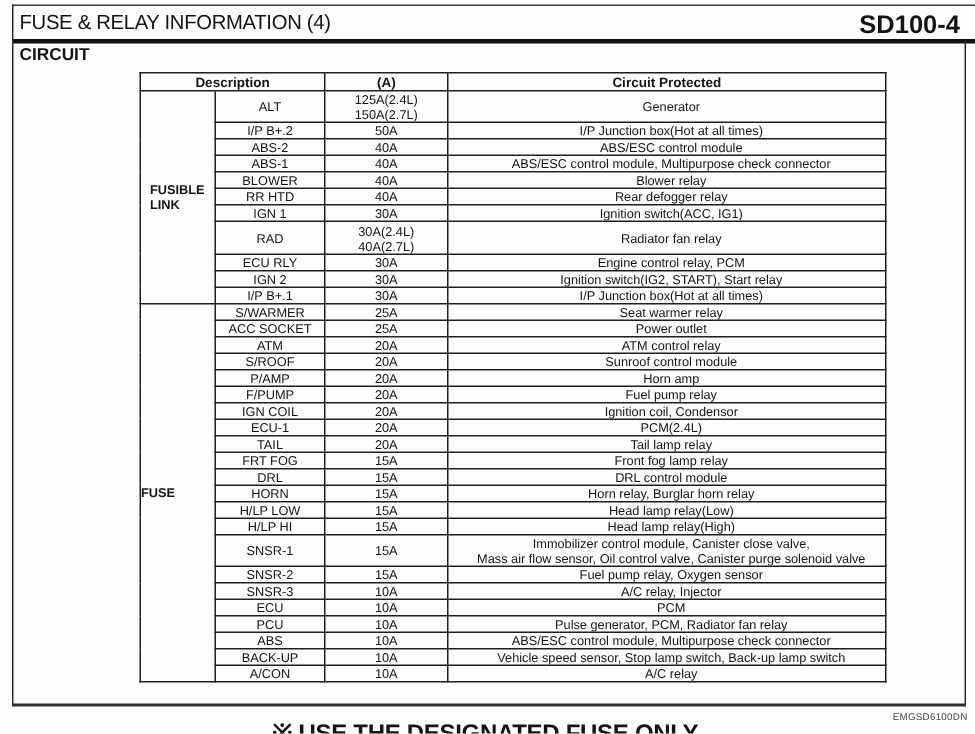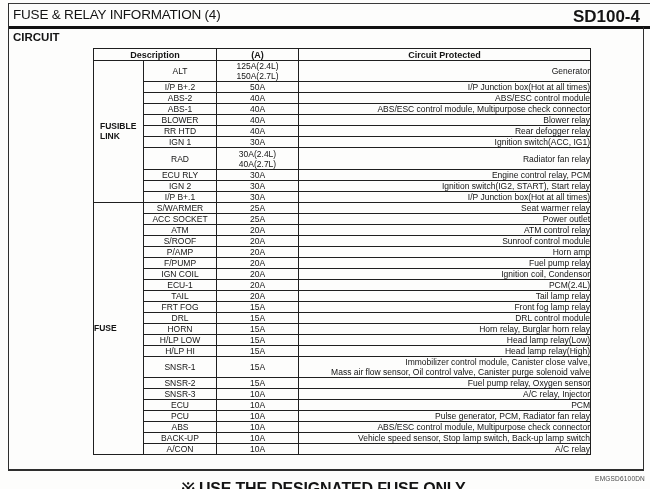--- a/index.html
+++ b/index.html
@@ -40,21 +40,21 @@
   #fuse-table th, #fuse-table td {
     border:1px solid #1f1f1f;
     font-size:8.5px; line-height:10px;
     padding:0; white-space:pre; overflow:hidden;
     vertical-align:middle;
   }
   #fuse-table th { font-size:9px; font-weight:bold; text-align:center; height:11px; }
   #fuse-table tr { height:10.7px; }
   #fuse-table tr.tall { height:21.4px; }
   td.desc, td.amp { text-align:center; }
-  td.circuit { text-align:right; padding-left:6px !important; }
+  td.circuit { text-align:center; padding-left:6px !important; }
   td.group-cell {
     font-weight:bold; font-size:9.5px; line-height:11px;
     vertical-align:middle;
   }
   td.group-cell.left-align { text-align:left; padding-left:6px !important; }
 
   #footer-note {
     position:absolute; left:75px; top:445px; width:497px;
     text-align:center; font-size:16px; font-weight:bold; letter-spacing:-0.2px;margin-top:32px;
   }

